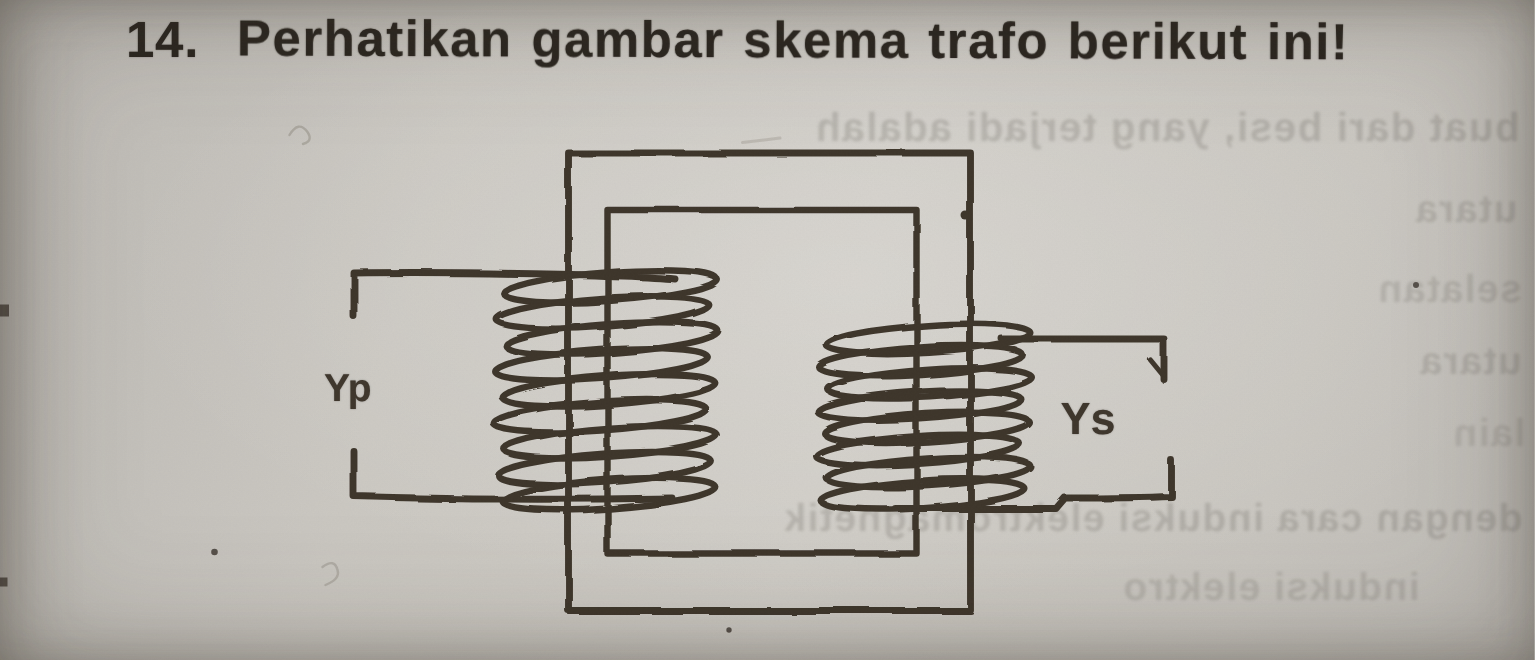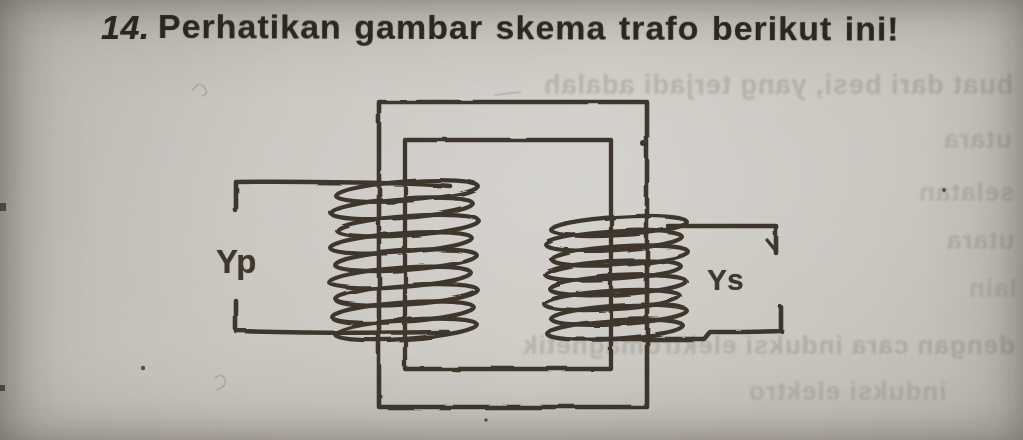--- a/index.html
+++ b/index.html
@@ -26,23 +26,23 @@
   .ghosts{position:absolute;inset:0;z-index:1;}
   .ghost-line{
     position:absolute;white-space:nowrap;font-weight:bold;
     transform:scaleX(-1);filter:blur(1.2px);letter-spacing:1px;
   }
   #diagram{position:absolute;left:0;top:0;z-index:2;filter:blur(.3px);}
   .label{
     position:absolute;z-index:3;font-weight:bold;
     text-shadow:0 0 1px rgba(50,45,38,.55);filter:blur(.25px);
   }
-  #heading-number{left:101px;top:8px;font-size:34px;letter-spacing:.5px;font-style:italic;}
+  #heading-number{left:84px;top:8px;font-size:34px;letter-spacing:.5px;}
   #heading-title{left:158px;top:7px;font-size:34px;letter-spacing:1px;word-spacing:2px;transform:rotate(.2deg);transform-origin:left top;}
-  #primary-label{left:216px;top:243px;font-size:33px;}
+  #primary-label{left:216px;top:243px;font-size:26px;}
   #secondary-label{left:707px;top:263px;font-size:30px;}
   #grain{position:absolute;inset:0;z-index:5;pointer-events:none;opacity:.5;}
 </style>
 </head>
 <body>
 
 <div class="paper"></div>
 
 <div class="ghosts" id="ghosts">
     <div class="ghost-line" style="top: 70px; right: 10px; font-size: 27px; opacity: 0.2; color: rgb(78, 74, 66);">buat dari besi, yang terjadi adalah</div>

